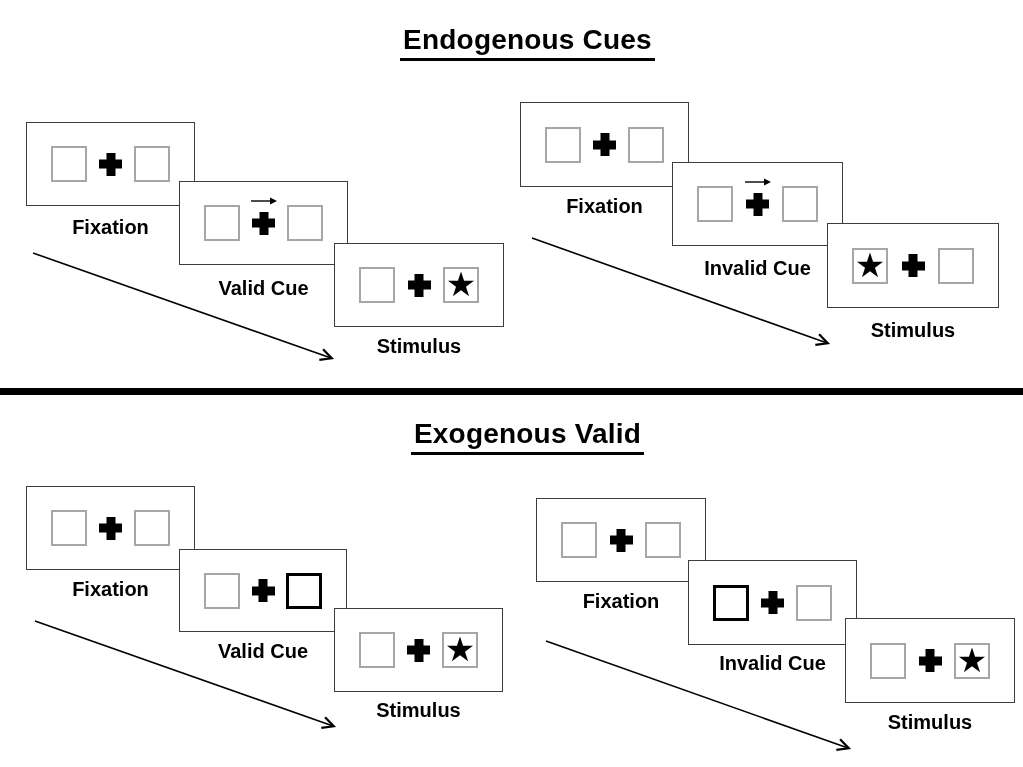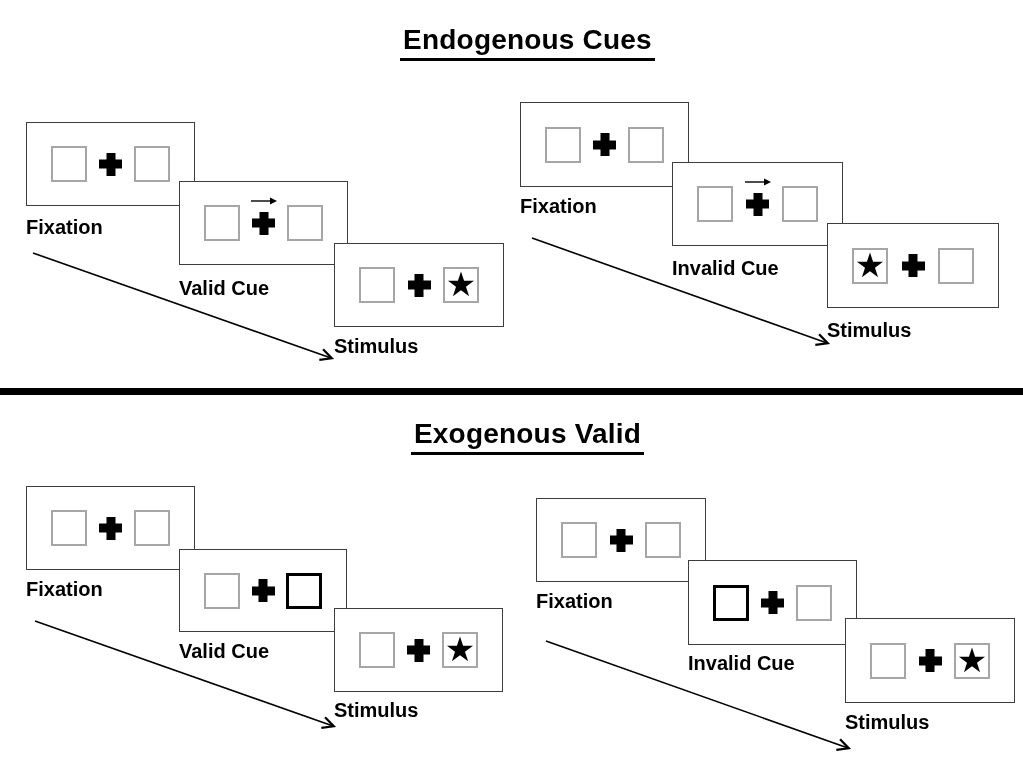--- a/index.html
+++ b/index.html
@@ -33,21 +33,21 @@
   .plus::before{
     content:""; position:absolute; left:50%; top:0; transform:translateX(-50%);
     width:9px; height:100%; background:#000;
   }
   .plus::after{
     content:""; position:absolute; top:50%; left:0; transform:translateY(-50%);
     height:9px; width:100%; background:#000;
   }
   .cue-arrow{ position:absolute; left:-2px; top:-16px; }
   .plabel{
-    position:absolute; text-align:left; font-size:20px; font-weight:bold; line-height:22px;
+    position:absolute; text-align:center; font-size:20px; font-weight:bold; line-height:22px;
   }
   .seq-arrow{ position:absolute; z-index:0; }
   .panel.z1{ z-index:1; } .panel.z2{ z-index:2; } .panel.z3{ z-index:3; }
 </style>
 </head>
 <body>
 
 <div id="canvas">
 
   <div class="section-title" style="top:24px">

